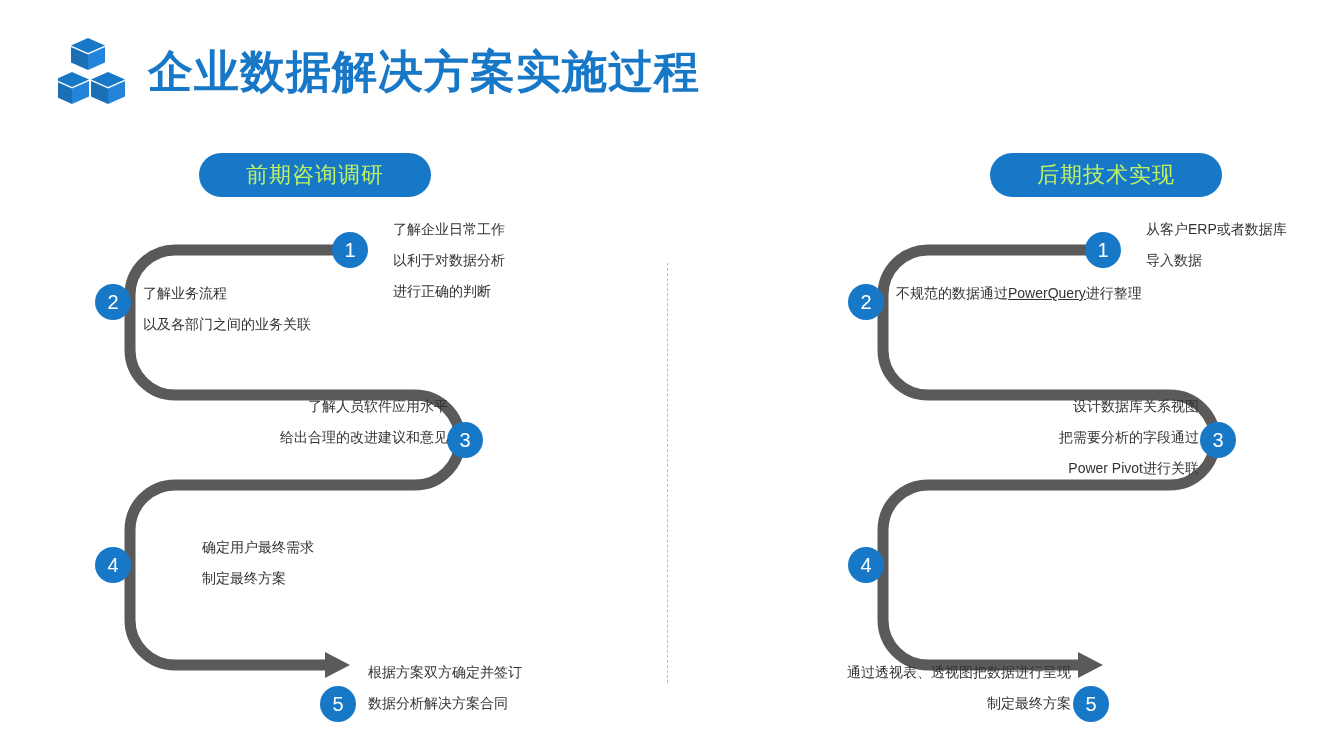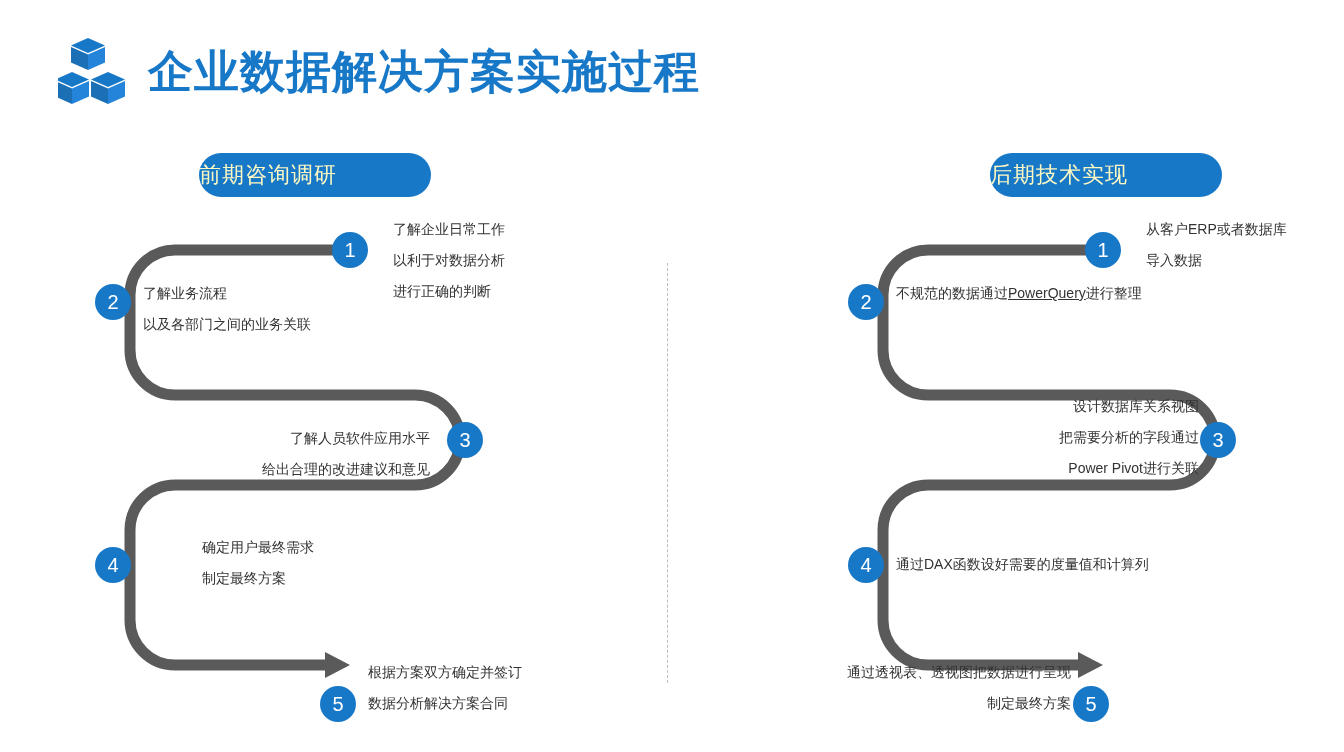--- a/index.html
+++ b/index.html
@@ -41,25 +41,26 @@
     letter-spacing: 1px;
     line-height: 1;
     margin-left: 10px;
     white-space: nowrap;
   }
 
   
   .pill {
     position: absolute;
     background: #1878c8;
-    color: #fef9c3;
+    color: #bef264;
     border-radius: 22px;
     font-size: 22px;
     height: 44px;
     line-height: 44px;
+    text-align: center;
     letter-spacing: 1px;
     white-space: nowrap;
   }
   .pill-left  { left: 199px; top: 153px; width: 232px; }
   .pill-right { left: 990px; top: 153px; width: 232px; }
 
   
   .divider {
     position: absolute;
     left: 667px;
@@ -151,21 +152,21 @@
 
   <div class="steptext" style="left:393px; top:214px;">
     <div>了解企业日常工作</div>
     <div>以利于对数据分析</div>
     <div>进行正确的判断</div>
   </div>
   <div class="steptext" style="left:143px; top:278px;">
     <div>了解业务流程</div>
     <div>以及各部门之间的业务关联</div>
   </div>
-  <div class="steptext right-align" style="left:130px; top:391px; width:300px;margin-top:32px;">
+  <div class="steptext right-align" style="left:148px; top:391px; width:300px;">
     <div>了解人员软件应用水平</div>
     <div>给出合理的改进建议和意见</div>
   </div>
   <div class="steptext" style="left:154px; top:532px;margin-left:48px;">
     <div>确定用户最终需求</div>
     <div>制定最终方案</div>
   </div>
   <div class="steptext" style="left:368px; top:657px;">
     <div>根据方案双方确定并签订</div>
     <div>数据分析解决方案合同</div>
@@ -182,21 +183,18 @@
     <div>导入数据</div>
   </div>
   <div class="steptext" style="left:896px; top:278px;">
     <div>不规范的数据通过<span class="underline-word">PowerQuery</span>进行整理</div>
   </div>
   <div class="steptext right-align" style="left:899px; top:391px; width:300px;">
     <div>设计数据库关系视图</div>
     <div>把需要分析的字段通过</div>
     <div>Power Pivot进行关联</div>
   </div>
-  <div class="steptext" style="left:896px; top:549px;">
-    <div>通过DAX函数设好需要的度量值和计算列</div>
-  </div>
   <div class="steptext right-align" style="left:731px; top:657px; width:340px;">
     <div>通过透视表、透视图把数据进行呈现</div>
     <div>制定最终方案</div>
   </div>
 
 </div>
 
 </body></html>

